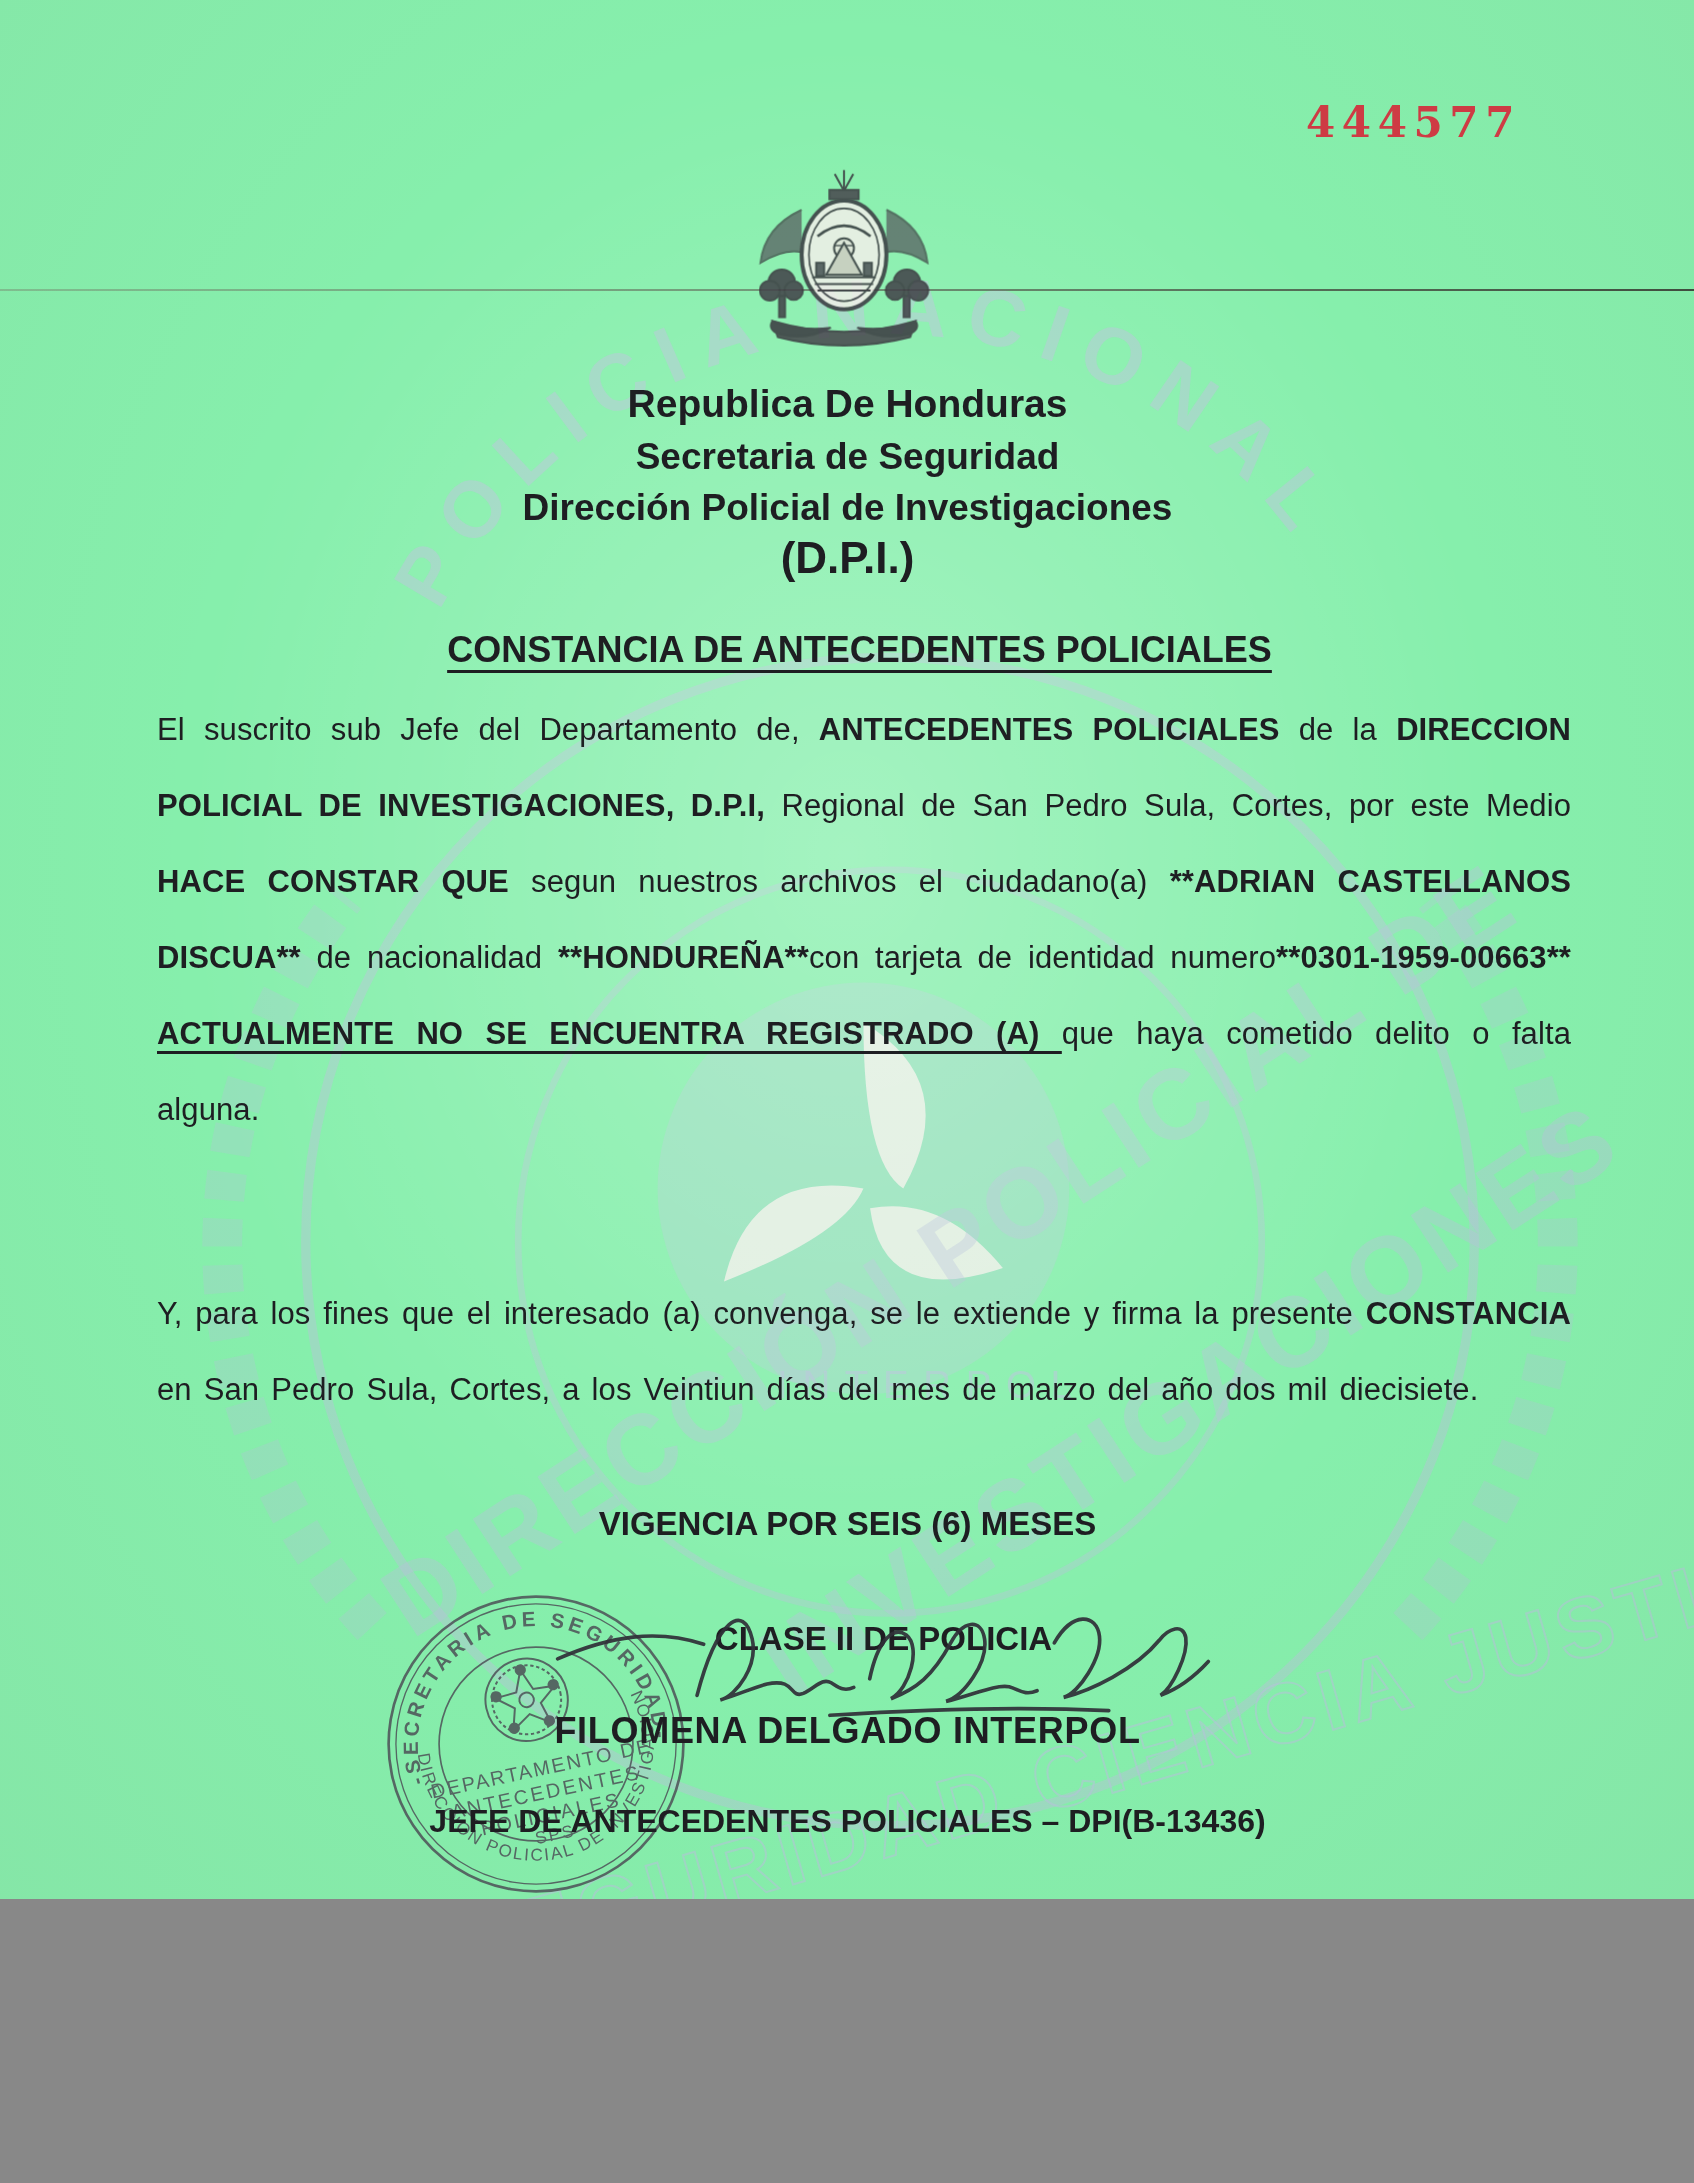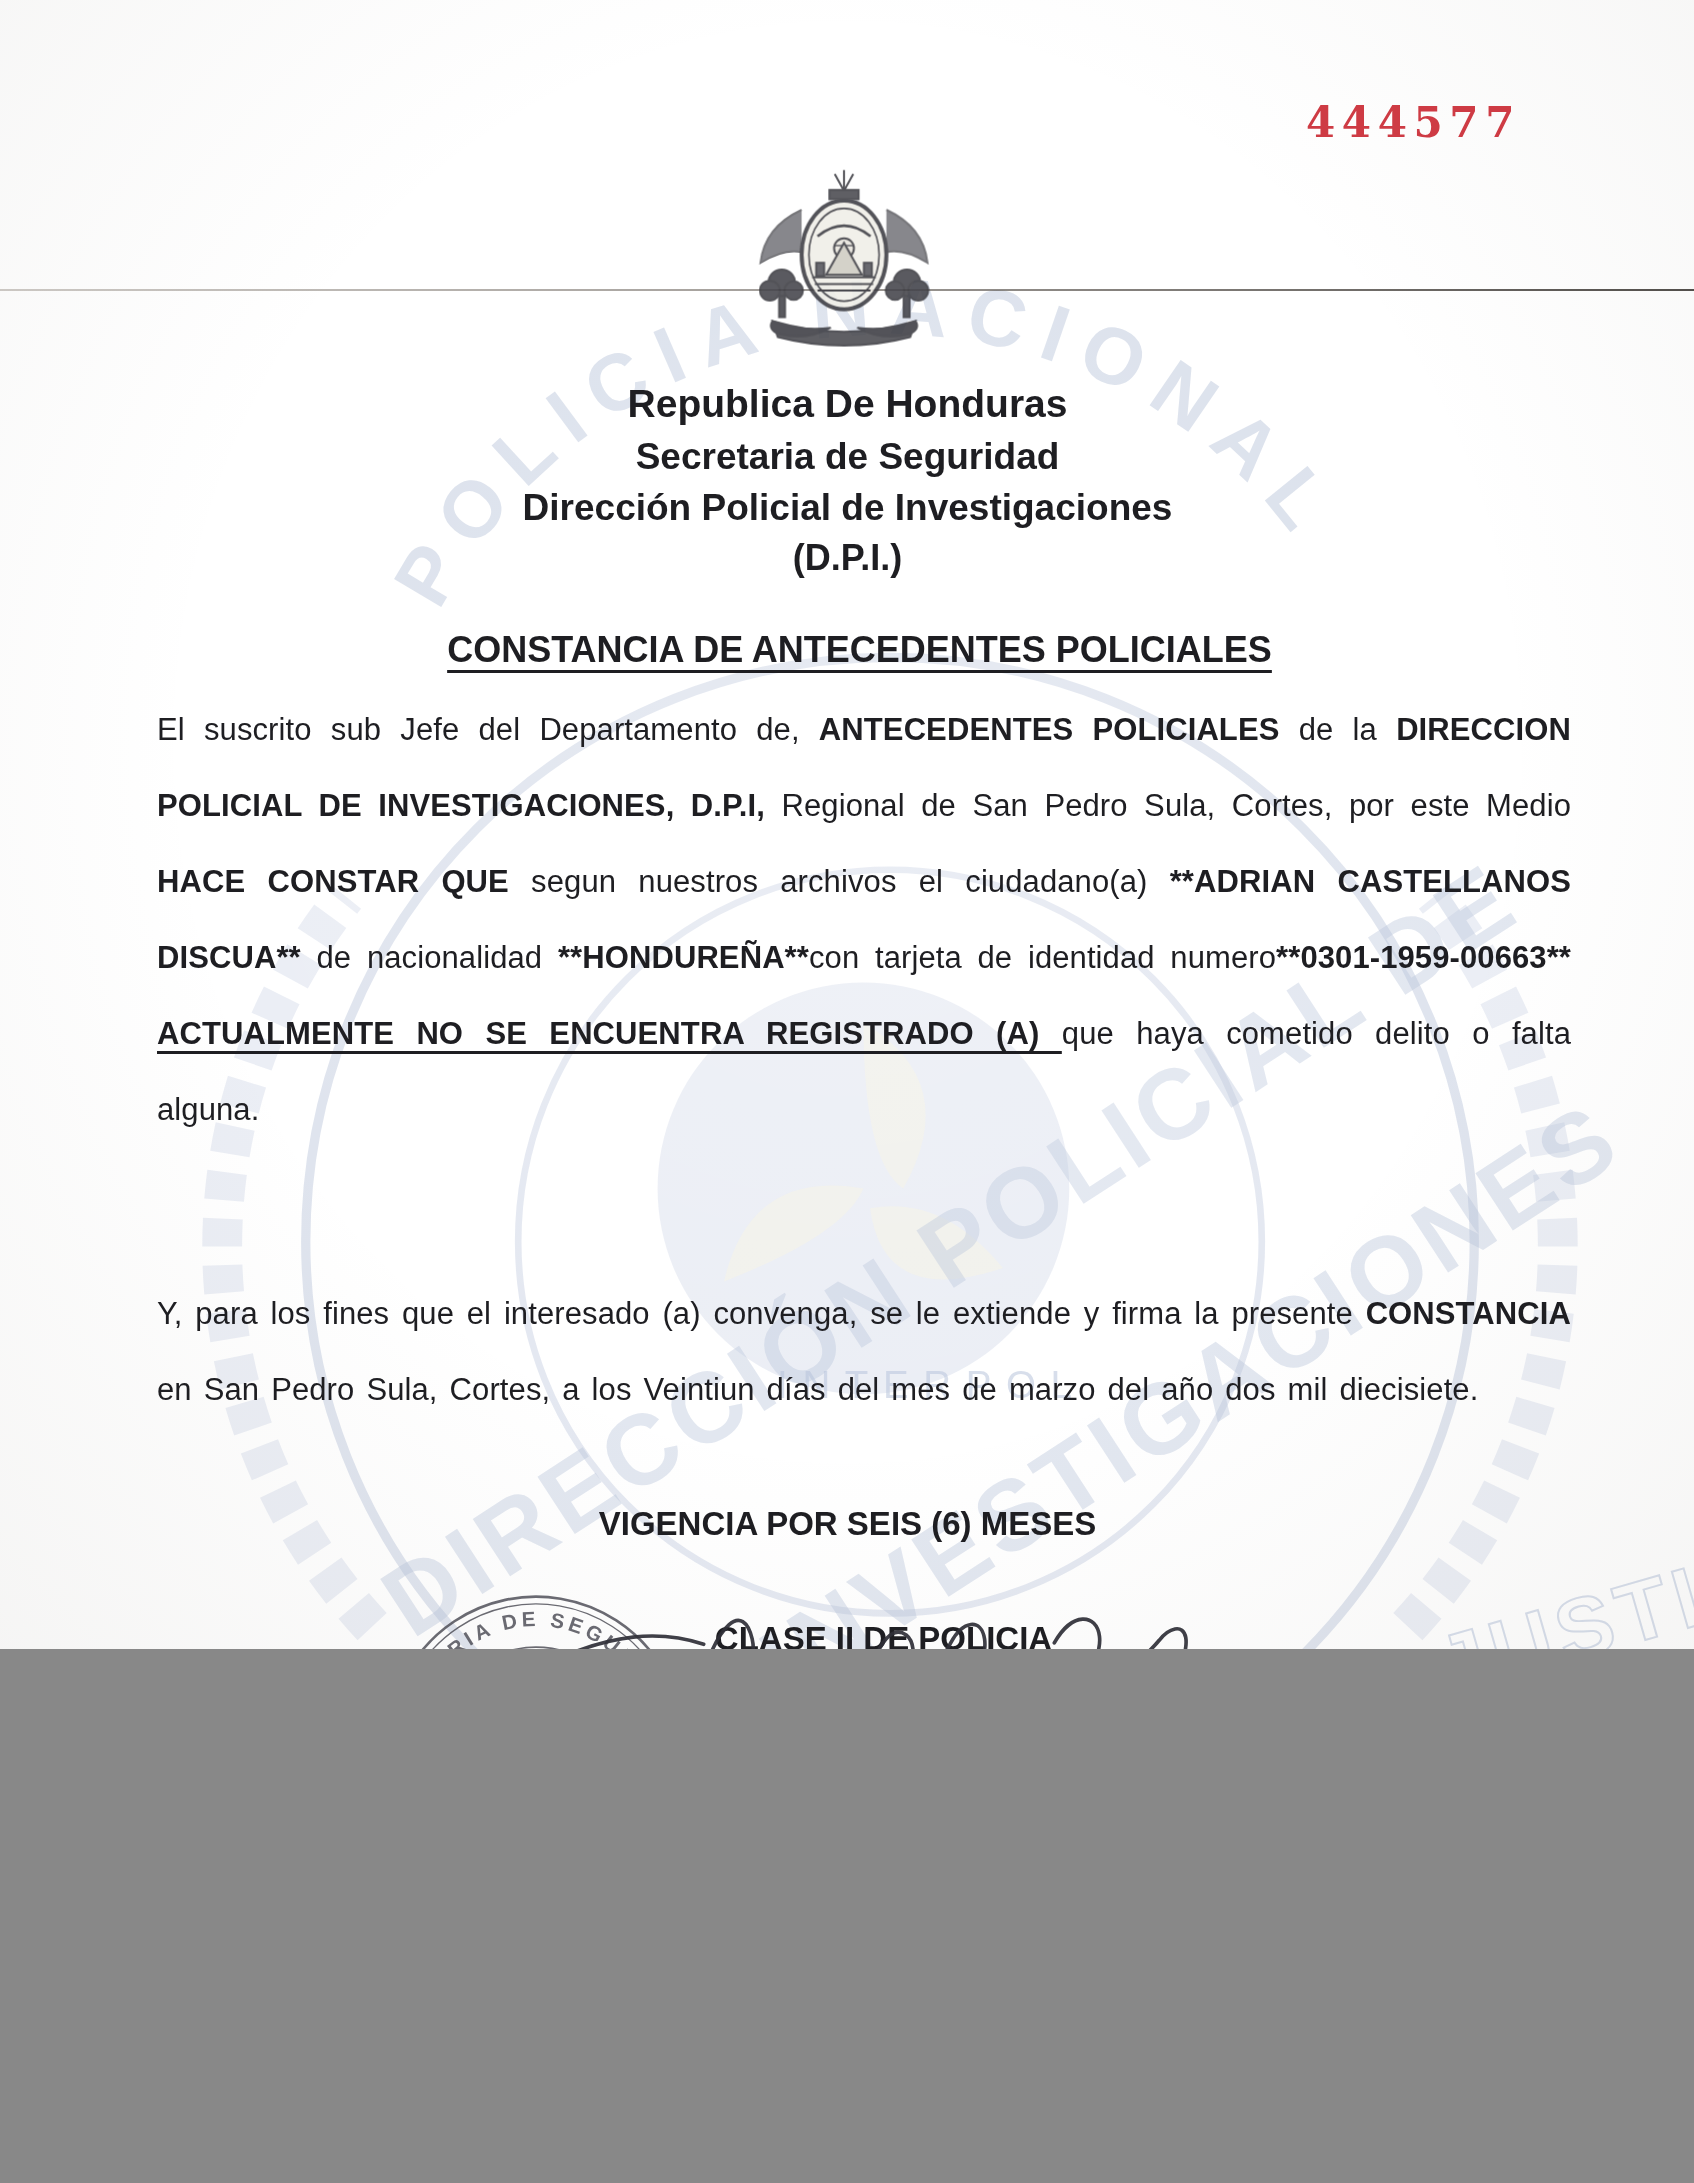--- a/index.html
+++ b/index.html
@@ -1,36 +1,36 @@
 <!DOCTYPE html>
 <html style="font-size:10.6px"><head>
 <meta charset="utf-8">
 <style>
   html,body{margin:0;padding:0;background:#888;}
   .page{
     position:relative;
-    width:1695px;height:1649px;
-    background:#ffffff;
+    width:1695px;height:1899px;
+    background:#86efac;
     overflow:hidden;
     font-family:"Liberation Sans","DejaVu Sans",sans-serif;
     color:#1e1e22;
   }
   .vignette{position:absolute;inset:0;pointer-events:none;
     background:radial-gradient(ellipse at 50% 45%, rgba(255,255,255,0.25) 0%, rgba(0,0,0,0) 55%, rgba(120,115,105,0.07) 100%);}
   .crease{position:absolute;left:0;top:289px;width:100%;height:2px;
     background:linear-gradient(to right, rgba(115,104,92,0.35), rgba(90,82,74,0.55) 45%, rgba(52,48,44,0.85));}
   .serial{position:absolute;top:98px;right:174px;
     font-family:"DejaVu Serif","Liberation Serif",serif;
     font-weight:bold;font-size:42px;letter-spacing:6.6px;color:#ce3b44;}
   .emblem{position:absolute;left:738px;top:163px;}
   .header{position:absolute;left:0;top:377px;width:100%;text-align:center;font-weight:bold;}
   .header .h1{font-size:39px;line-height:54px;}
   .header .h2{font-size:37px;line-height:52px;}
   .header .h3{font-size:37px;line-height:50px;}
-  .header .h4{font-size:36px;line-height:50px;}
+  .header .h4{font-size:44px;line-height:50px;}
   .doc-title{position:absolute;left:0;top:629px;width:100%;text-align:center;
     font-size:36px;font-weight:bold;padding-left:12px;}
   .doc-title span{text-decoration:underline;text-decoration-thickness:3.3px;text-underline-offset:8px;}
   .bodytext{position:absolute;left:141px;width:1414px;margin:16px;
     font-size:31px;line-height:76px;letter-spacing:0.1px;word-spacing:3.3px;
     text-align:justify;}
   .p1{top:676px;}
   .p2{top:1260px;}
   .b{font-weight:bold;}
   .bu{font-weight:bold;text-decoration:underline;text-decoration-thickness:3.3px;text-underline-offset:7.3px;}

